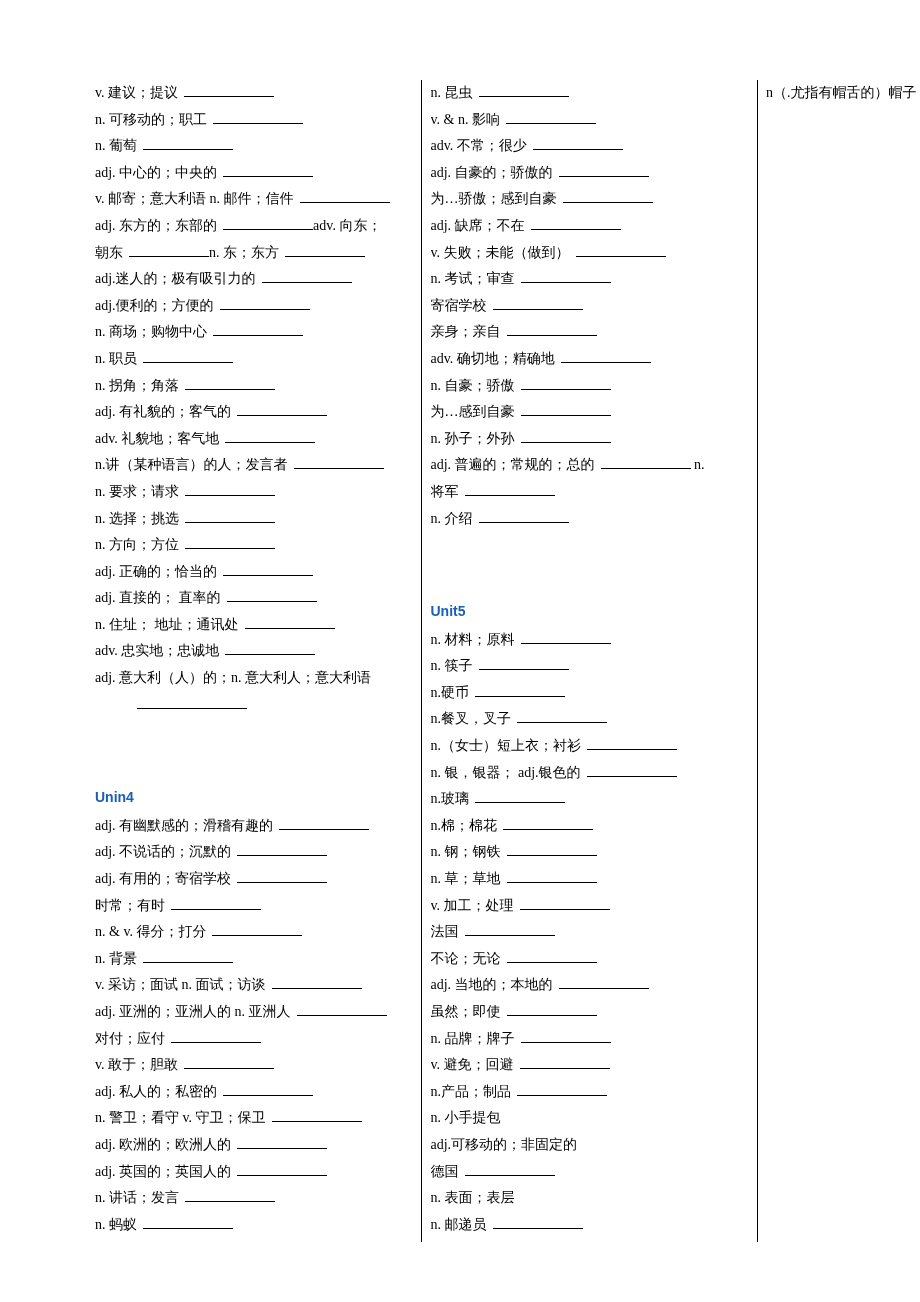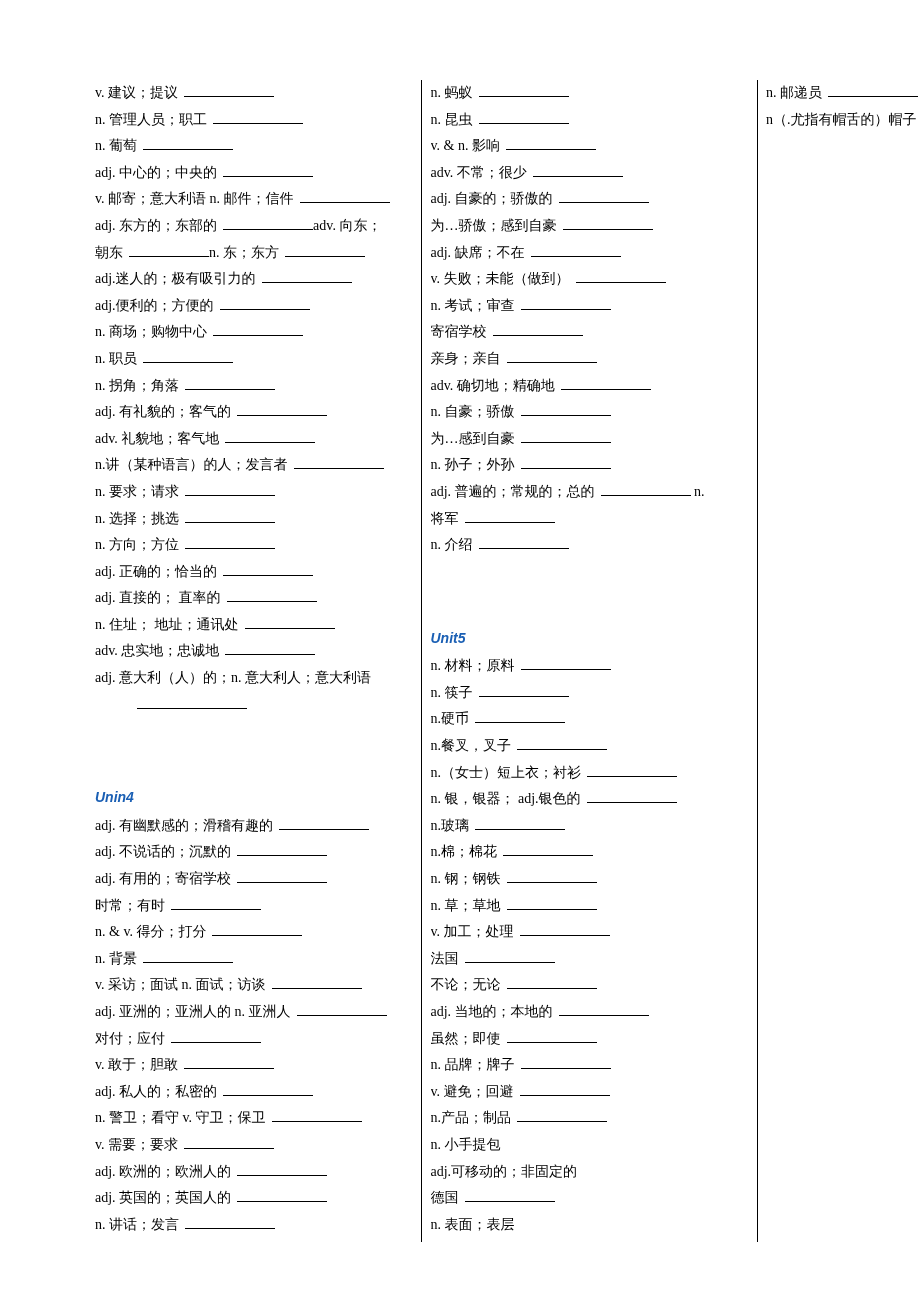--- a/index.html
+++ b/index.html
@@ -35,35 +35,34 @@
     margin-left: 6px;
   }
   .blank.short { width: 80px; }
   .blank.long { width: 110px; }
   .unit-heading {
     color: #1a5fb4;
     font-weight: bold;
     font-family: Arial, sans-serif;
     margin-top: 18px;
     margin-bottom: 2px;
-    font-style: italic;
   }
   .block-gap {
     height: 48px;
   }
   .indent {
     padding-left: 36px;
   }
 </style>
 </head>
 <body>
 
 <div class="page" id="page">
     <div class="line"><span>v. 建议；提议</span><span class="blank"></span></div>
-    <div class="line"><span>n. 管理人员；职工</span><span class="blank"></span></div>
+    <div class="line"><span>n. 可移动的；职工</span><span class="blank"></span></div>
     <div class="line"><span>n. 葡萄</span><span class="blank"></span></div>
     <div class="line"><span>adj. 中心的；中央的</span><span class="blank"></span></div>
     <div class="line"><span>v. 邮寄；意大利语 n. 邮件；信件</span><span class="blank"></span></div>
     <div class="line"><span>adj. 东方的；东部的</span><span class="blank"></span><span>adv. 向东；</span></div>
     <div class="line"><span>朝东</span><span class="blank short"></span><span>n. 东；东方</span><span class="blank short"></span></div>
     <div class="line"><span>adj.迷人的；极有吸引力的</span><span class="blank"></span></div>
     <div class="line"><span>adj.便利的；方便的</span><span class="blank"></span></div>
     <div class="line"><span>n. 商场；购物中心</span><span class="blank"></span></div>
     <div class="line"><span>n. 职员</span><span class="blank"></span></div>
     <div class="line"><span>n. 拐角；角落</span><span class="blank"></span></div>
@@ -86,21 +85,20 @@
     <div class="line"><span>adj. 有用的；寄宿学校</span><span class="blank"></span></div>
     <div class="line"><span>时常；有时</span><span class="blank"></span></div>
     <div class="line"><span>n. &amp; v. 得分；打分</span><span class="blank"></span></div>
     <div class="line"><span>n. 背景</span><span class="blank"></span></div>
     <div class="line"><span>v. 采访；面试 n. 面试；访谈</span><span class="blank"></span></div>
     <div class="line"><span>adj. 亚洲的；亚洲人的 n. 亚洲人</span><span class="blank"></span></div>
     <div class="line"><span>对付；应付</span><span class="blank"></span></div>
     <div class="line"><span>v. 敢于；胆敢</span><span class="blank"></span></div>
     <div class="line"><span>adj. 私人的；私密的</span><span class="blank"></span></div>
     <div class="line"><span>n. 警卫；看守 v. 守卫；保卫</span><span class="blank"></span></div>
-    <div class="line"><span>v. 需要；要求</span><span class="blank"></span></div>
     <div class="line"><span>adj. 欧洲的；欧洲人的</span><span class="blank"></span></div>
     <div class="line"><span>adj. 英国的；英国人的</span><span class="blank"></span></div>
     <div class="line"><span>n. 讲话；发言</span><span class="blank"></span></div>
     <div class="line"><span>n. 蚂蚁</span><span class="blank"></span></div>
     <div class="line"><span>n. 昆虫</span><span class="blank"></span></div>
     <div class="line"><span>v. &amp; n. 影响</span><span class="blank"></span></div>
     <div class="line"><span>adv. 不常；很少</span><span class="blank"></span></div>
     <div class="line"><span>adj. 自豪的；骄傲的</span><span class="blank"></span></div>
     <div class="line"><span>为…骄傲；感到自豪</span><span class="blank"></span></div>
     <div class="line"><span>adj. 缺席；不在</span><span class="blank"></span></div>

